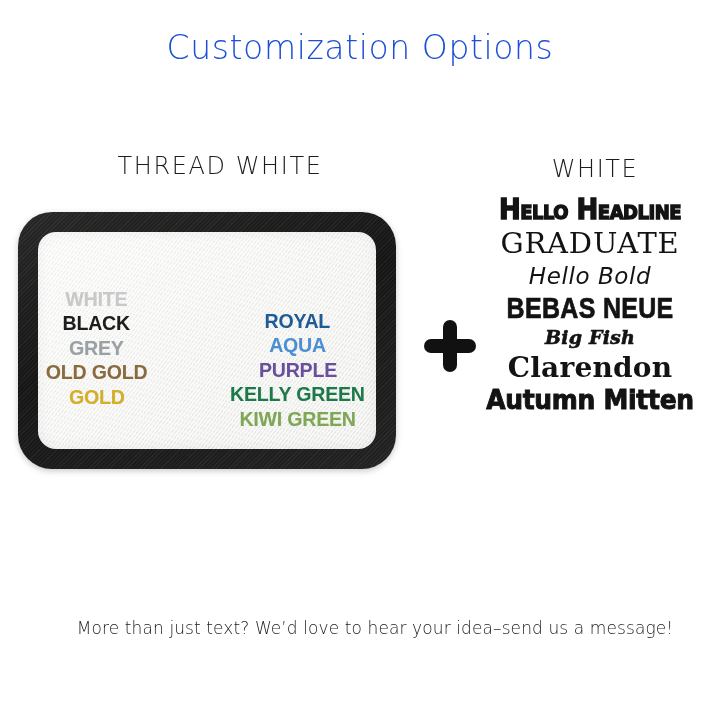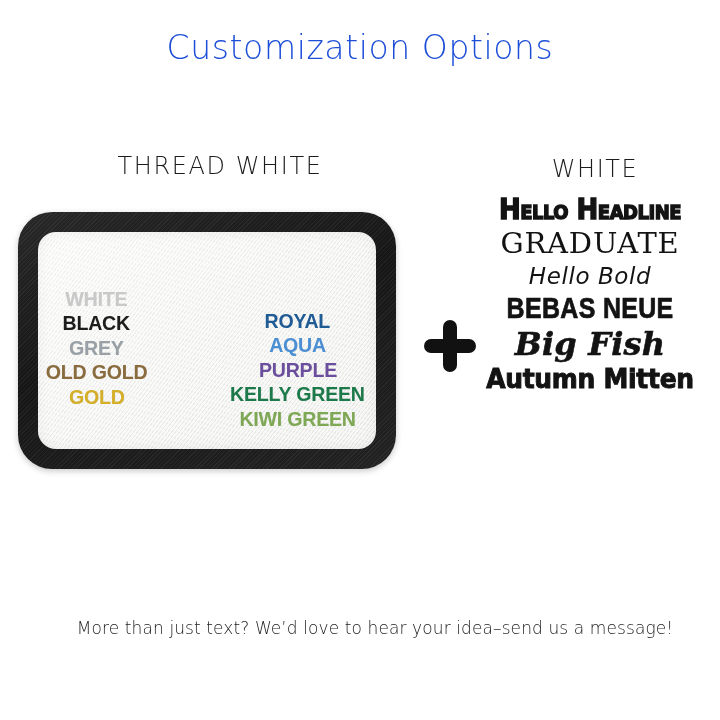--- a/index.html
+++ b/index.html
@@ -184,21 +184,21 @@
     font-weight: 700;
     font-size: 29px;
     letter-spacing: 0.4px;
     transform: scaleX(0.86) scaleY(1.04);
     -webkit-text-stroke: 0.7px #131313;
   }
   .fs-big-fish {
     font-family: "DejaVu Serif", serif;
     font-style: italic;
     font-weight: 700;
-    font-size: 32px;
+    font-size: 19px;
     letter-spacing: 0.2px;
     -webkit-text-stroke: 0.6px #131313;
   }
   .fs-clarendon {
     font-family: "DejaVu Serif", serif;
     font-weight: 700;
     font-size: 28px;
     letter-spacing: 0.2px;
   }
   .fs-autumn-mitten {
@@ -256,16 +256,17 @@
   <span class="bar h"></span>
   <span class="bar v"></span>
 </div>
 
 <div id="font-list">
     <div class="font-sample fs-hello-headline">Hello Headline</div>
     <div class="font-sample fs-graduate">GRADUATE</div>
     <div class="font-sample fs-wisely-bold">Hello Bold</div>
     <div class="font-sample fs-bebas-neue">BEBAS NEUE</div>
     <div class="font-sample fs-big-fish">Big Fish</div>
+    <div class="font-sample fs-clarendon">Clarendon</div>
     <div class="font-sample fs-autumn-mitten">Autumn Mitten</div>
   </div>
 
 <div id="footer-note">More than just text? We’d love to hear your idea–send us a message!</div>
 
 </body></html>

